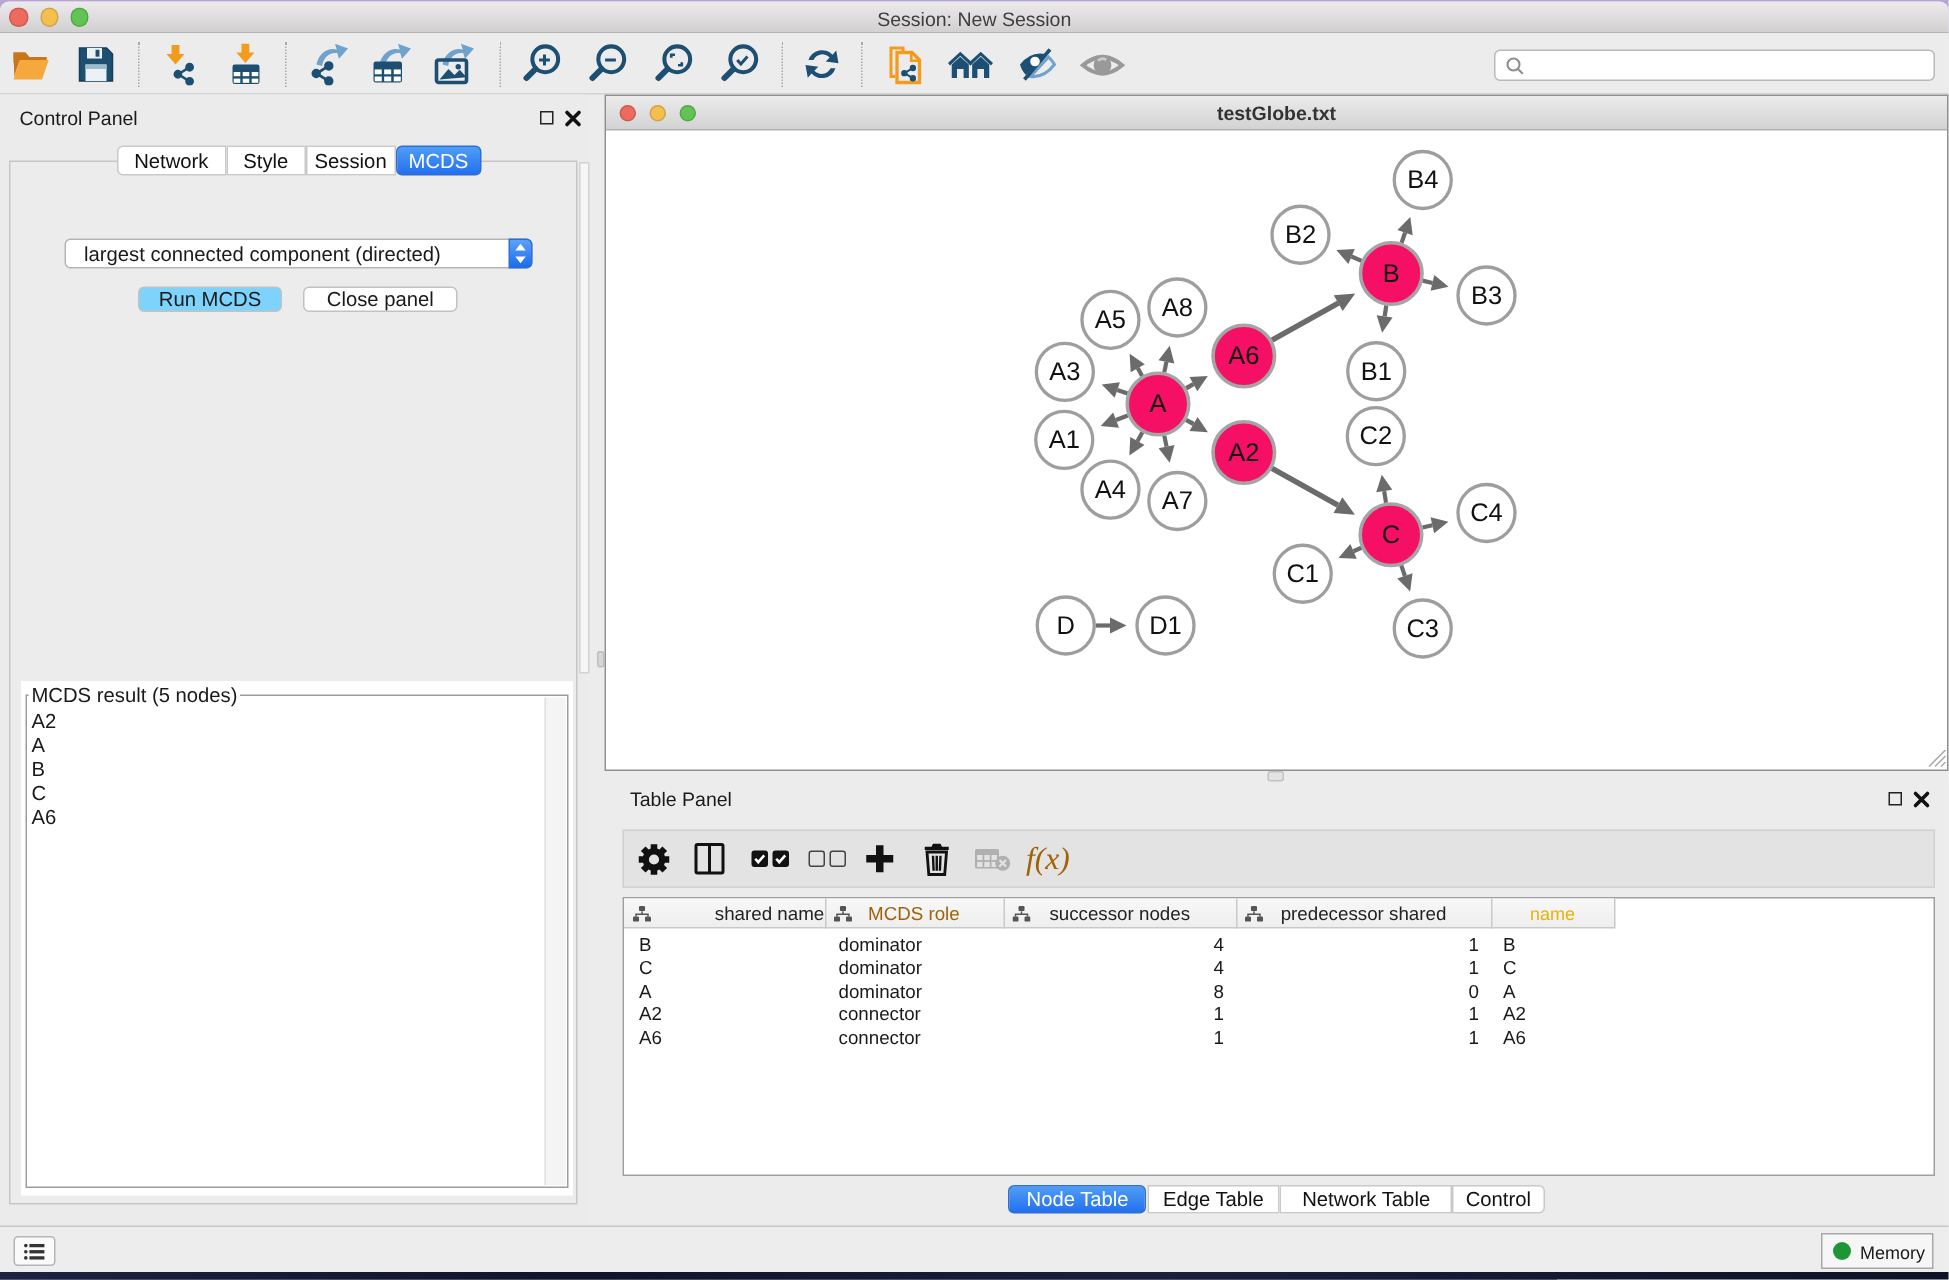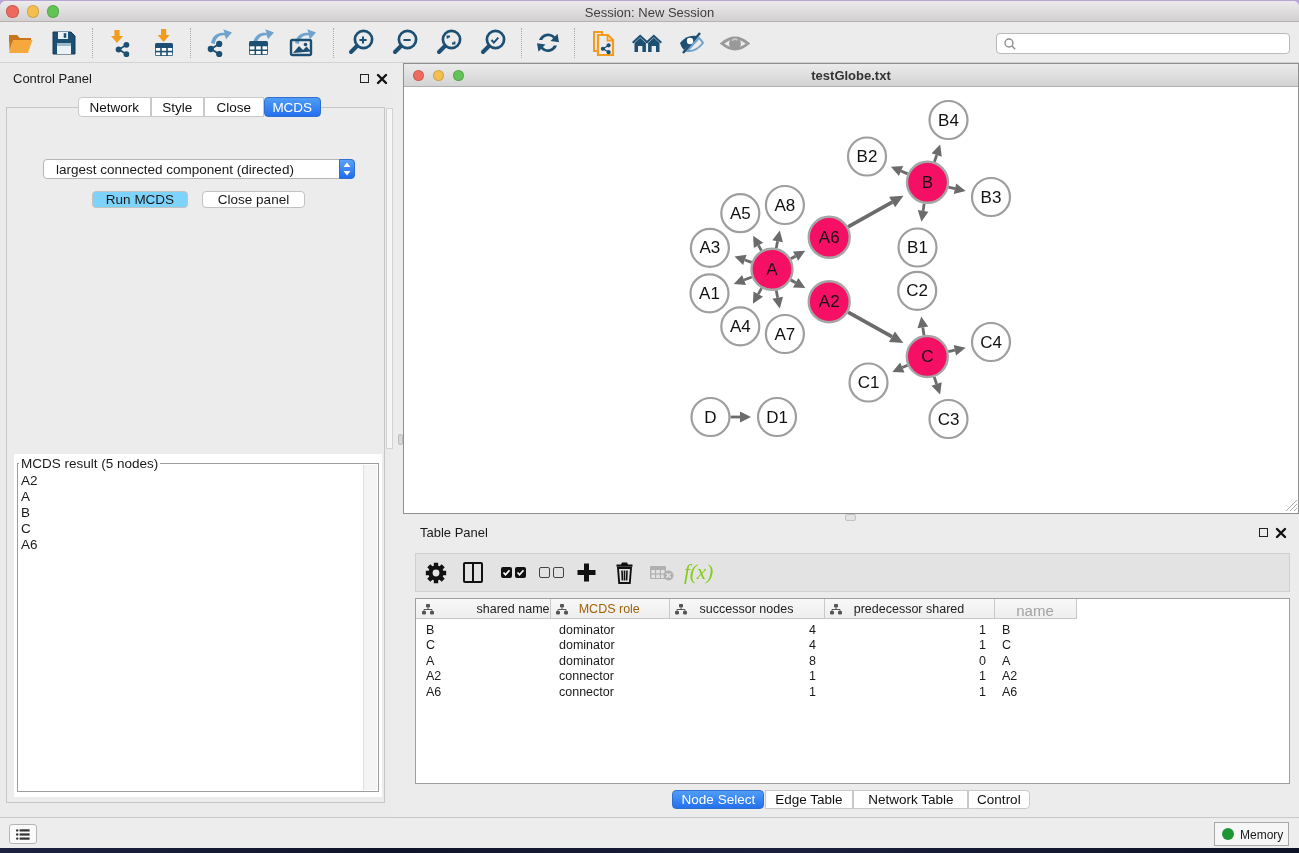--- a/index.html
+++ b/index.html
@@ -140,21 +140,21 @@
     </svg>
     <div class="abs" style="left:0;top:63px;width:391px;height:756px;background:#ebebeb"></div>
     <div class="abs" style="left:13px;top:71px;font-size:13px">Control Panel</div>
     <div class="abs" style="left:360px;top:74px;width:9px;height:9px;border:1.6px solid #222"></div>
     <svg class="abs" style="left:376px;top:73px" width="12" height="12" viewBox="0 0 12 12">
       <path d="M2 2 L10 10 M10 2 L2 10" stroke="#111" stroke-width="2.4" stroke-linecap="round"></path>
     </svg>
     <div class="abs" style="left:6px;top:107px;width:379px;height:696px;background:#ececec;border:1px solid #c6c6c6"></div>
     <div class="abs" style="left:78px;top:97px;width:72.5px;height:20px;background:#fff;color:#111;border:1px solid #c9c9c9;border-radius:4px 0 0 4px;text-align:center;line-height:19px;font-size:13.5px;z-index:3">Network</div>
     <div class="abs" style="left:150.5px;top:97px;width:53.5px;height:20px;background:#fff;color:#111;border:1px solid #c9c9c9;border-radius:0;text-align:center;line-height:19px;font-size:13.5px;z-index:3">Style</div>
-    <div class="abs" style="left:204px;top:97px;width:59.5px;height:20px;background:#fff;color:#111;border:1px solid #c9c9c9;border-radius:0;text-align:center;line-height:19px;font-size:13.5px;z-index:3">Close</div>
+    <div class="abs" style="left:204px;top:97px;width:59.5px;height:20px;background:#fff;color:#111;border:1px solid #c9c9c9;border-radius:0;text-align:center;line-height:19px;font-size:13.5px;z-index:3">Session</div>
     <div class="abs" style="left:263.5px;top:97px;width:57.5px;height:20px;background:linear-gradient(#4f9df6,#2470ef);color:#fff;border:1px solid #2e6fd0;border-radius:4px;text-align:center;line-height:19px;font-size:13.5px;z-index:3">MCDS</div>
     <div class="abs" style="left:43px;top:159px;width:312px;height:20px;background:#fff;border:1px solid #b5b5b5;border-radius:4px"></div>
     <div class="abs" style="left:56px;top:161.5px;font-size:13.5px">largest connected component (directed)</div>
     <div class="abs" style="left:339px;top:159px;width:16px;height:20px;background:linear-gradient(#5ba2f7,#1c6cf0);border-radius:0 4px 4px 0;border:1px solid #2e6fd0"></div>
     <svg class="abs" style="left:341px;top:161px" width="12" height="16" viewBox="0 0 12 16">
       <path d="M6 1.5 L9.5 6 H2.5 z" fill="#fff"></path>
       <path d="M6 14.5 L2.5 10 H9.5 z" fill="#fff"></path>
     </svg>
     <div class="abs" style="left:92px;top:191px;width:96px;height:17px;background:#7dd3fc;border:1px solid #c2c2c2;border-radius:4px;text-align:center;line-height:16px;font-size:13.5px">Run MCDS</div>
     <div class="abs" style="left:202px;top:191px;width:103px;height:17px;background:#fff;border:1px solid #c2c2c2;border-radius:4px;text-align:center;line-height:16px;font-size:13.5px">Close panel</div>
@@ -303,21 +303,21 @@
         <rect x="1.4" y="5" width="3.6" height="3.4"></rect>
         <rect x="6.2" y="5" width="3.6" height="3.4"></rect>
         <rect x="11" y="5" width="3.6" height="3.4"></rect>
         <rect x="1.4" y="9.6" width="3.6" height="3.4"></rect>
         <rect x="6.2" y="9.6" width="3.6" height="3.4"></rect>
         <rect x="11" y="9.6" width="3.6" height="3.4"></rect>
       </g>
       <circle cx="18.5" cy="10.5" r="5" fill="#b0b0b0"></circle>
       <path d="M16.3 8.3 l4.4 4.4 m0 -4.4 l-4.4 4.4" stroke="#e3e3e3" stroke-width="1.5"></path>
     </svg>
-    <div class="abs" style="left:684px;top:560px;font-family:'Liberation Serif',serif;font-style:italic;font-size:21px;color:#84cc16">f(x)</div>
+    <div class="abs" style="left:684px;top:560px;font-family:'Liberation Serif',serif;font-style:italic;font-size:21px;color:#a16207">f(x)</div>
     <div class="abs" style="left:415px;top:598px;width:875px;height:186px;background:#fff;border:1px solid #9f9f9f"></div>
     <div class="abs" style="left:416px;top:599px;width:660px;height:20px;background:linear-gradient(#f8f8f8,#eeeeee);border-bottom:1px solid #c9c9c9"></div>
     <div class="abs" style="left:416px;top:601.5px;width:133.5px;text-align:right;font-size:12.5px;color:#222">shared name</div>
     <svg class="abs" style="left:422.000000px;top:604px" width="12" height="11" viewBox="0 0 12 11">
       <g fill="#555">
         <rect x="4" y="0" width="4" height="3.4" rx="0.8"></rect>
         <rect x="0" y="7" width="4" height="3.4" rx="0.8"></rect>
         <rect x="8" y="7" width="4" height="3.4" rx="0.8"></rect>
       </g>
       <path d="M6 3.5 v2 M2 7 v-1.5 h8 V7" stroke="#555" stroke-width="1" fill="none"></path>
@@ -346,21 +346,21 @@
     <div class="abs" style="left:824px;top:601.5px;width:170px;text-align:center;font-size:12.5px;color:#222">predecessor shared</div>
     <svg class="abs" style="left:830.000000px;top:604px" width="12" height="11" viewBox="0 0 12 11">
       <g fill="#555">
         <rect x="4" y="0" width="4" height="3.4" rx="0.8"></rect>
         <rect x="0" y="7" width="4" height="3.4" rx="0.8"></rect>
         <rect x="8" y="7" width="4" height="3.4" rx="0.8"></rect>
       </g>
       <path d="M6 3.5 v2 M2 7 v-1.5 h8 V7" stroke="#555" stroke-width="1" fill="none"></path>
     </svg>
     <div class="abs" style="left:994px;top:599px;width:1px;height:20px;background:#c9c9c9"></div>
-    <div class="abs" style="left:994px;top:601.5px;width:82px;text-align:center;font-size:15px;color:#a3a3a3">name</div>
+    <div class="abs" style="left:994px;top:601.5px;width:82px;text-align:center;font-size:12px;color:#eab308">name</div>
     <div class="abs" style="left:1076px;top:599px;width:1px;height:20px;background:#c9c9c9"></div>
     <div class="abs" style="left:426px;top:623.0px;font-size:12.5px">B</div>
     <div class="abs" style="left:559px;top:623.0px;font-size:12.5px">dominator</div>
     <div class="abs" style="left:700px;top:623.0px;width:116px;text-align:right;font-size:12.5px">4</div>
     <div class="abs" style="left:870px;top:623.0px;width:116px;text-align:right;font-size:12.5px">1</div>
     <div class="abs" style="left:1002px;top:623.0px;font-size:12.5px">B</div>
     <div class="abs" style="left:426px;top:638.4px;font-size:12.5px">C</div>
     <div class="abs" style="left:559px;top:638.4px;font-size:12.5px">dominator</div>
     <div class="abs" style="left:700px;top:638.4px;width:116px;text-align:right;font-size:12.5px">4</div>
     <div class="abs" style="left:870px;top:638.4px;width:116px;text-align:right;font-size:12.5px">1</div>
@@ -373,21 +373,21 @@
     <div class="abs" style="left:426px;top:669.2px;font-size:12.5px">A2</div>
     <div class="abs" style="left:559px;top:669.2px;font-size:12.5px">connector</div>
     <div class="abs" style="left:700px;top:669.2px;width:116px;text-align:right;font-size:12.5px">1</div>
     <div class="abs" style="left:870px;top:669.2px;width:116px;text-align:right;font-size:12.5px">1</div>
     <div class="abs" style="left:1002px;top:669.2px;font-size:12.5px">A2</div>
     <div class="abs" style="left:426px;top:684.6px;font-size:12.5px">A6</div>
     <div class="abs" style="left:559px;top:684.6px;font-size:12.5px">connector</div>
     <div class="abs" style="left:700px;top:684.6px;width:116px;text-align:right;font-size:12.5px">1</div>
     <div class="abs" style="left:870px;top:684.6px;width:116px;text-align:right;font-size:12.5px">1</div>
     <div class="abs" style="left:1002px;top:684.6px;font-size:12.5px">A6</div>
-    <div class="abs" style="left:672.3px;top:790px;width:92.20000000000005px;height:19px;background:linear-gradient(#4f9df6,#2470ef);color:#fff;border:1px solid #2e6fd0;border-radius:4px;text-align:center;line-height:18px;font-size:13.5px">Node Select</div>
+    <div class="abs" style="left:672.3px;top:790px;width:92.20000000000005px;height:19px;background:linear-gradient(#4f9df6,#2470ef);color:#fff;border:1px solid #2e6fd0;border-radius:4px;text-align:center;line-height:18px;font-size:13.5px">Node Table</div>
     <div class="abs" style="left:764.5px;top:790px;width:88.89999999999998px;height:19px;background:#fff;color:#111;border:1px solid #c9c9c9;border-radius:0;text-align:center;line-height:18px;font-size:13.5px">Edge Table</div>
     <div class="abs" style="left:853.4px;top:790px;width:114.80000000000007px;height:19px;background:#fff;color:#111;border:1px solid #c9c9c9;border-radius:0;text-align:center;line-height:18px;font-size:13.5px">Network Table</div>
     <div class="abs" style="left:968.2px;top:790px;width:61.399999999999864px;height:19px;background:#fff;color:#111;border:1px solid #c9c9c9;border-radius:0 4px 4px 0;text-align:center;line-height:18px;font-size:13.5px">Control</div>
     <div class="abs" style="left:0;top:817px;width:1299px;height:31px;background:#ededed;border-top:1px solid #c8c8c8"></div>
     <div class="abs" style="left:9px;top:824px;width:28px;height:20px;background:#fafafa;border:1px solid #b5b5b5;border-radius:3px"></div>
     <svg class="abs" style="left:16px;top:829px" width="14" height="11" viewBox="0 0 14 11">
       <g fill="#333">
         <circle cx="1.2" cy="1.4" r="1.2"></circle>
         <circle cx="1.2" cy="5.5" r="1.2"></circle>
         <circle cx="1.2" cy="9.6" r="1.2"></circle>

